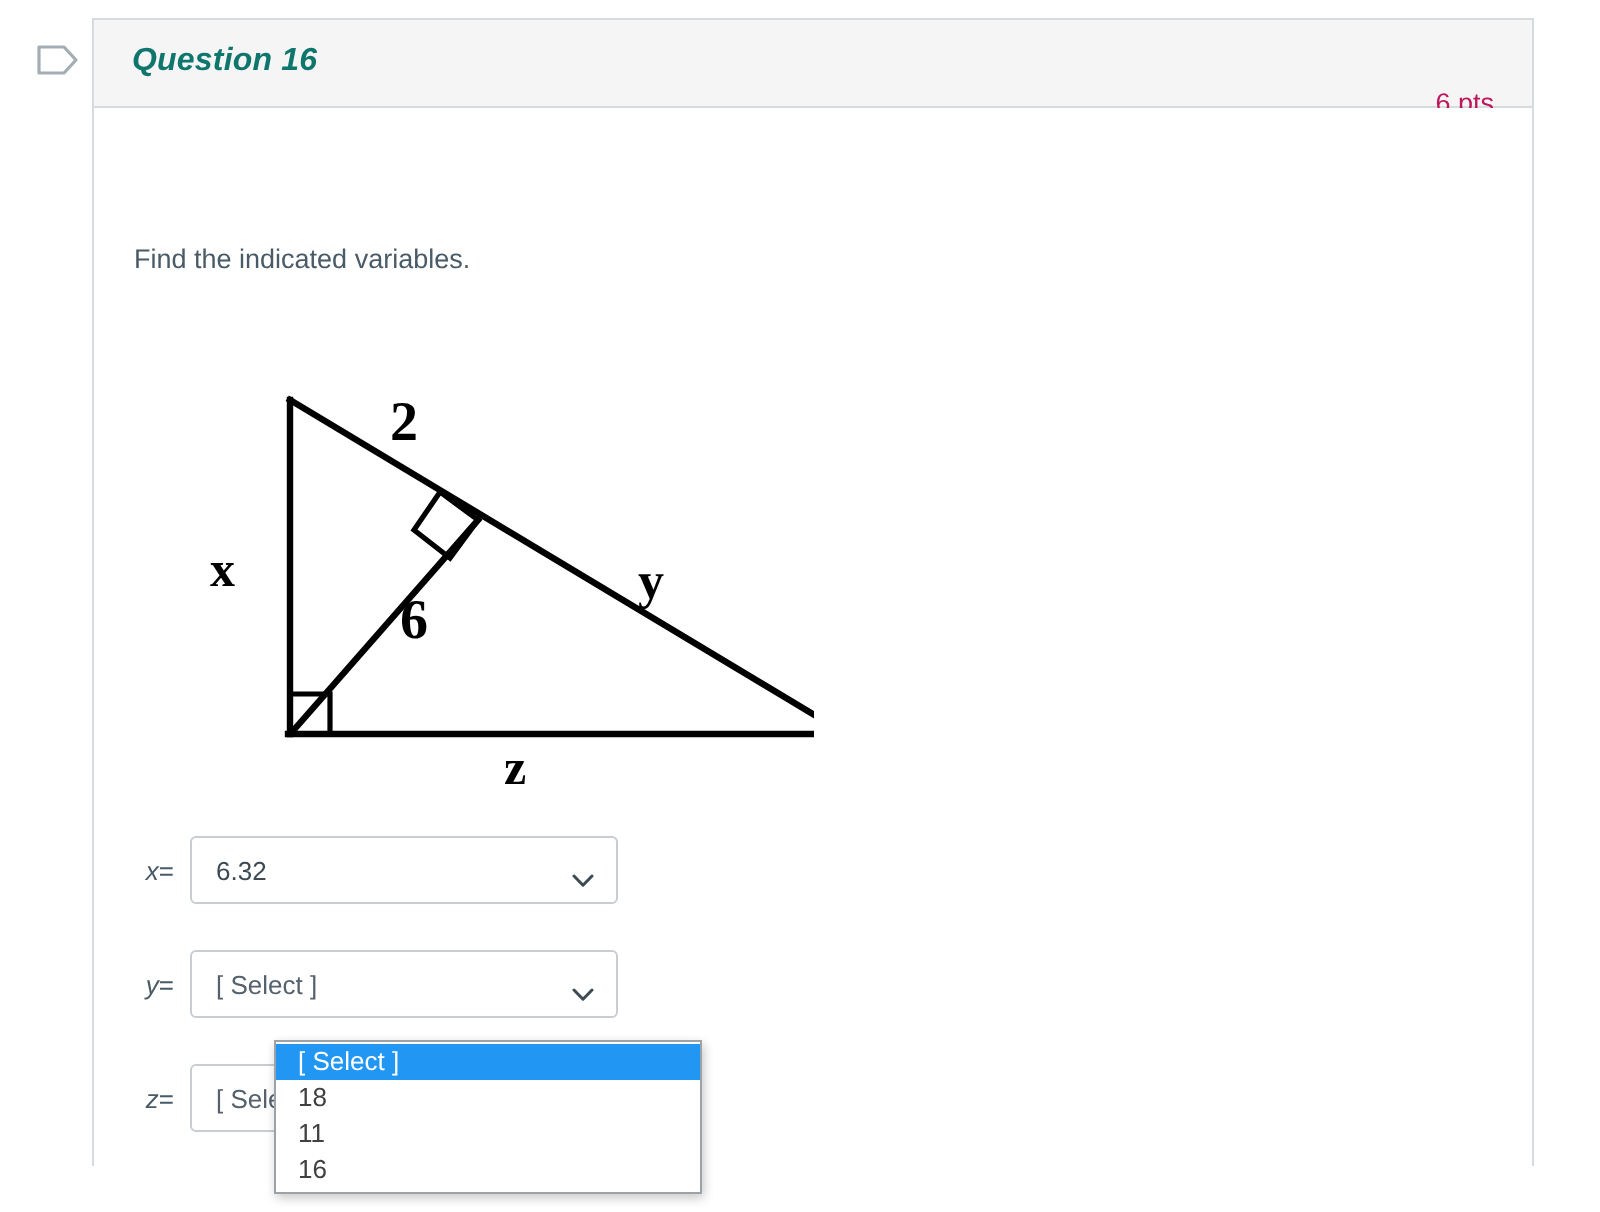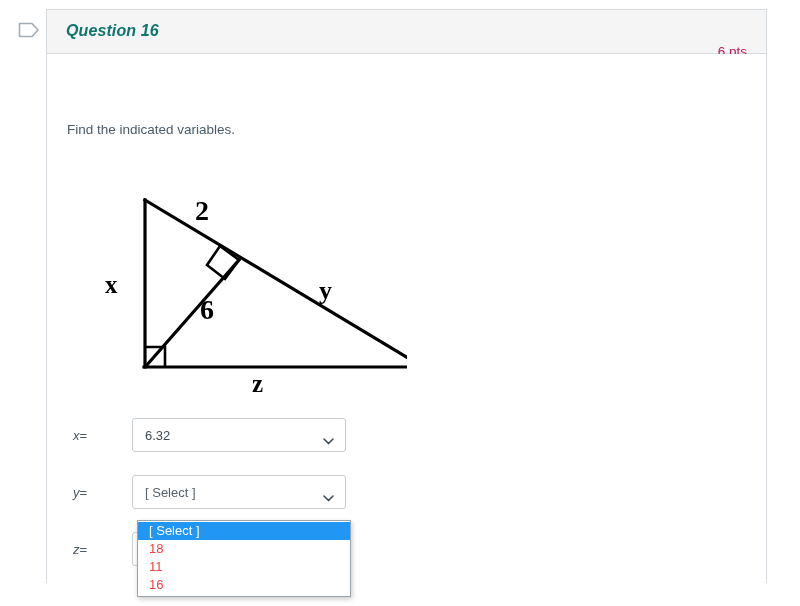--- a/index.html
+++ b/index.html
@@ -113,21 +113,20 @@
 
   .select-box {
     position: relative;
     width: 214px;
     height: 34px;
     border: 1px solid #c7cdd1;
     border-radius: 3px;
     background: #ffffff;
     display: flex;
     align-items: center;
-    margin-left: 37px;
   }
   .select-value {
     font-size: 13px;
     color: #3c4a54;
     padding-left: 12px;
     white-space: nowrap;
   }
   .select-value.placeholder { color: #55616b; }
   .chevron {
     position: absolute;
@@ -147,21 +146,21 @@
     border: 1px solid #9ba3a9;
     box-shadow: 1px 2px 5px rgba(0,0,0,0.22);
     padding: 1px 0 2px 0;
     z-index: 40;
   }
   .dropdown-option {
     height: 18px;
     line-height: 18px;
     padding-left: 11px;
     font-size: 13px;
-    color: #ef4444;
+    color: #404040;
     white-space: nowrap;
   }
   .dropdown-option.selected {
     background: #2196f3;
     color: #ffffff;
   }
 </style>
 </head>
 <body>
 

